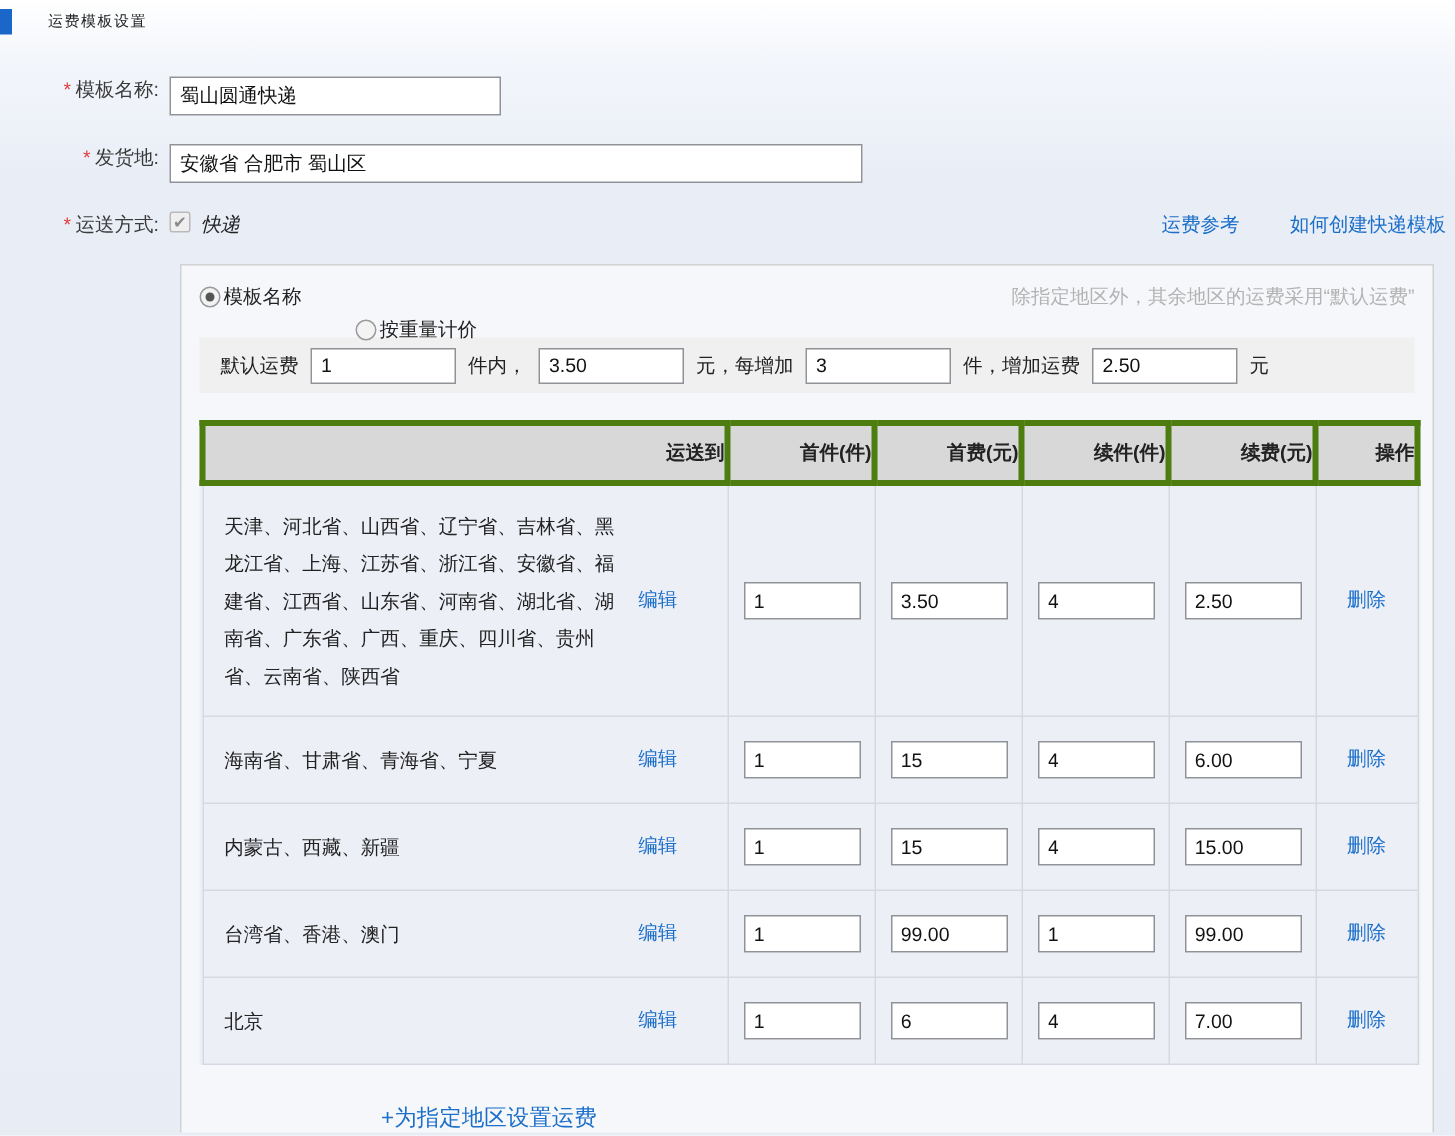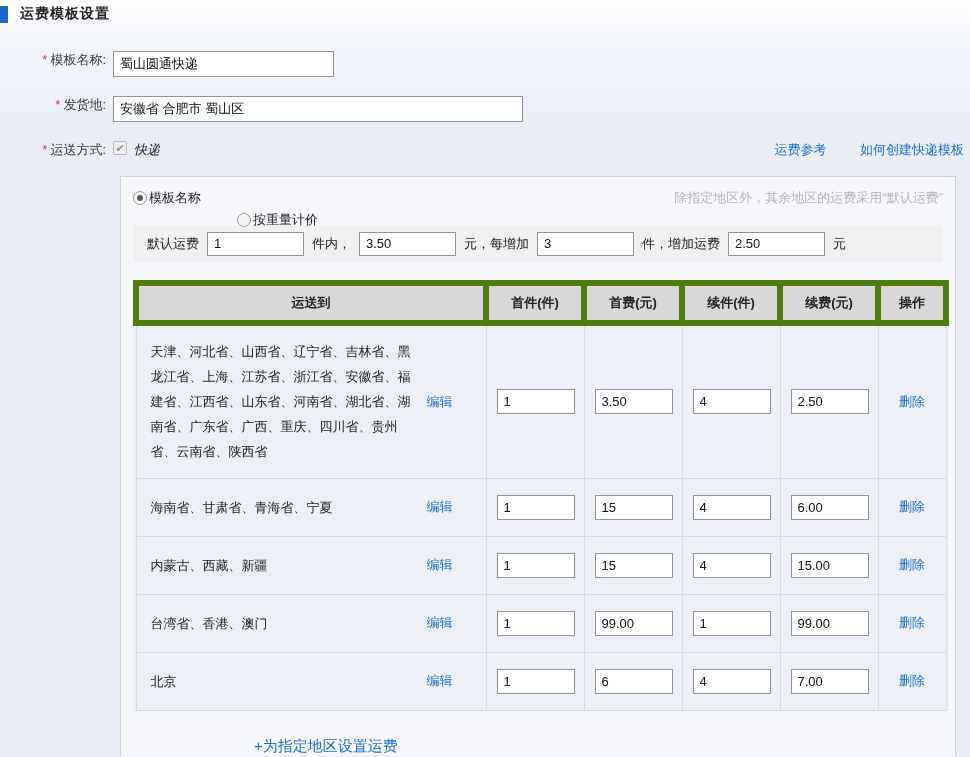--- a/index.html
+++ b/index.html
@@ -5,33 +5,33 @@
   * { box-sizing: border-box; margin: 0; padding: 0; }
   html,body { width:970px; height:757px; overflow:hidden; }
   body {
     font-family: "Liberation Sans", "DejaVu Sans", sans-serif;
     font-size: 13px; color:#333;
     background: linear-gradient(180deg, #ffffff 0%, #f3f6fb 40px, #e9edf6 120px, #e8ecf5 100%);
   }
   
   .title-row { display:flex; align-items:center; padding-top:5px; height:23px; }
   .title-bar { width:8px; height:17px; background:#1b66c9; margin-right:12px; }
-  .page-title { font-size:14px; font-weight:bold; color:#222; letter-spacing:1px; }
+  .page-title { font-size:10px; font-weight:normal; color:#222; letter-spacing:1px;margin-left:12px; }
   
   .form-area { margin-top:28px; }
   .form-row { display:flex; align-items:flex-start; margin-bottom:19px; }
   .form-row.methods { margin-bottom:0; height:16px; }
   .form-label { width:113px; text-align:right; padding-right:7px; color:#3a3a3a; white-space:nowrap; }
   .req { color:#e23b3b; margin-right:3px; }
   input.txt {
     height:26px; border:1px solid #8f9398; background:#fff; color:#111;
     font-family:"Liberation Sans","DejaVu Sans",sans-serif; font-size:13px; padding:0 6px;
   }
   .in-name { width:221px; }
-  .in-addr { width:410px; }
+  .in-addr { width:462px; }
   
   .cbx { width:14px; height:14px; border:1px solid #b9b9b9; border-radius:2px;
          background:#efefef; display:inline-flex; align-items:center; justify-content:center;
          font-size:11px; color:#8a8a8a; margin-right:7px; }
   .cbx-label { color:#222;font-style:italic; }
   .top-links { margin-left:auto; padding-right:6px; }
   a.lnk { color:#1b6fc9; text-decoration:none; cursor:pointer; }
   .top-links a.lnk { margin-left:30px; }
   
   .panel {
@@ -46,21 +46,21 @@
                       border-radius:50%; background:#555; }
   .radio-item { display:flex; align-items:center; color:#222; }
   .radio-item + .radio-item { margin-left:36px;margin-top:43px; }
   .mode-note { margin-left:auto; color:#b3b3b3; }
   
   .default-bar { margin-top:18px; height:37px; background:#f0f0f0; display:flex; align-items:center; padding:0 14px; color:#222; }
   .default-bar input.txt { height:24px; width:97px; margin:0 8px; }
   
   table.fee { margin-top:18px; width:810px; border-collapse:collapse; background:#edeff7; table-layout:fixed; }
   table.fee col.c-region{ width:350px; } table.fee col.c-n{ width:98px; } table.fee col.c-op{ width:68px; }
-  table.fee thead th { background:#d8d8d8; height:40px; font-weight:bold; color:#222; text-align:center; border:6px solid #4d7c0f; }
+  table.fee thead th { background:#d8d8d8; height:40px; font-weight:bold; color:#222; text-align:right; border:4px solid #4d7c0f; }
   table.fee tbody td { border:1px solid #d6d9e2; vertical-align:middle; }
   table.fee tbody tr { height:58px; }
   table.fee tbody tr.tall { height:155px; }
   .region-wrap { display:flex; align-items:center; padding:10px 8px 10px 14px; }
   .region-text { flex:1; max-width:262px; line-height:25px; color:#222; }
   .edit-link { margin:0 12px 0 14px; }
   td.num-cell { padding-left:10px; }
   td.num-cell input.txt { width:78px; height:25px; }
   td.op-cell { text-align:center; }
   

